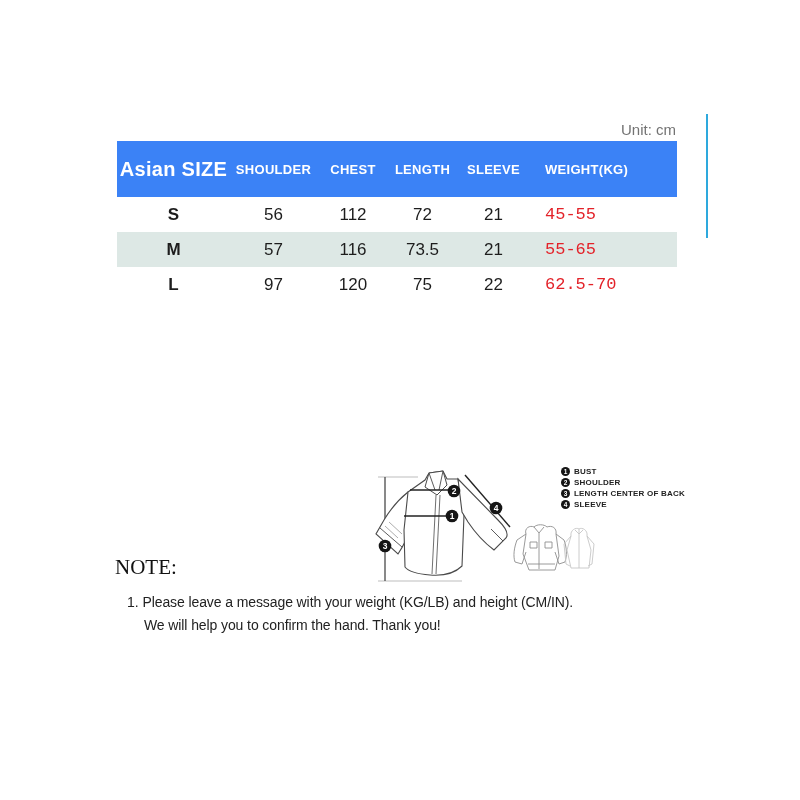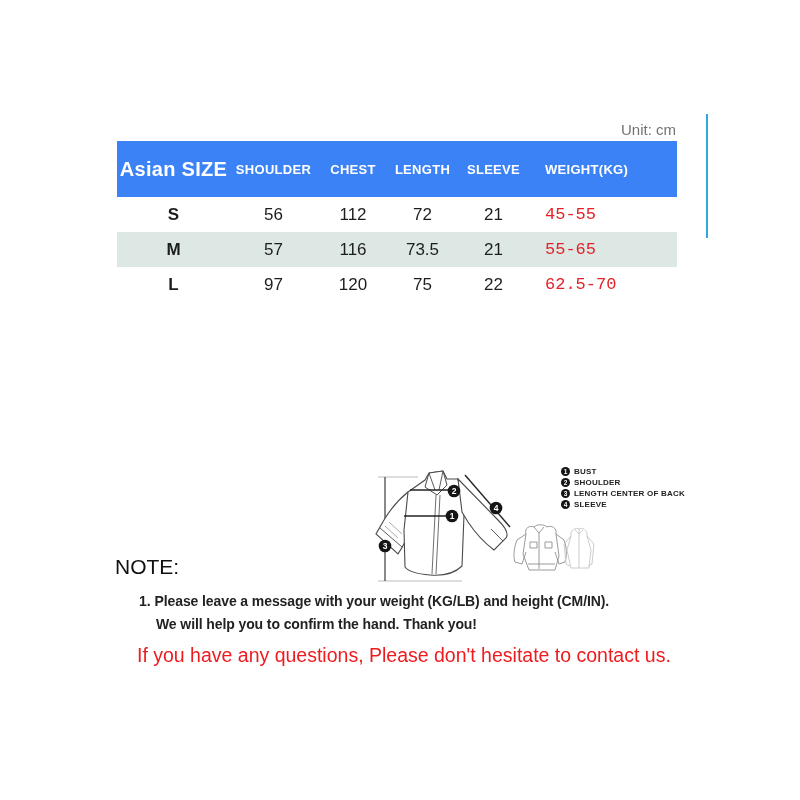--- a/index.html
+++ b/index.html
@@ -28,22 +28,22 @@
   .legend-num{display:inline-flex;align-items:center;justify-content:center;
       width:9px;height:9px;border-radius:50%;background:#151515;color:#fff;
       font-size:6.5px;font-weight:bold;margin-right:4px;flex:0 0 9px;}
   .legend-label{font-size:8px;font-weight:bold;color:#222;letter-spacing:.2px;white-space:nowrap;}
 
   
   .blue-line{position:absolute;left:706px;top:114px;width:2px;height:124px;background:#2ea9dd;}
 
   
   .note{position:absolute;left:115px;top:555px;width:640px;}
-  .note-heading{font-size:21px;color:#111;}
-  .note-lines{margin-top:11px;margin-left:24px;font-weight:bold;}
+  .note-heading{font-size:21px;color:#111;font-family:Liberation Serif, serif;}
+  .note-lines{margin-top:11px;margin-left:12px;}
   .note-line{font-size:14px;line-height:23px;letter-spacing:-.1px;color:#222;white-space:nowrap;}
   .note-line .note-num{margin-right:4px;}
   .note-line.cont{padding-left:17px;}
   .contact{margin-top:8px;padding-left:22px;font-size:19.5px;color:#ee1b1f;white-space:nowrap;}
 
   svg text{font-family:"Liberation Sans",sans-serif;}
 </style>
 </head>
 <body>
 
@@ -181,16 +181,15 @@
   <div class="note">
     <div class="note-heading">NOTE:</div>
     <div class="note-lines">
       <div class="note-line">
         <span class="note-num">1.</span><span>Please leave a message with your weight (KG/LB) and height (CM/IN).</span>
       </div>
       <div class="note-line cont">
         <span>We will help you to confirm the hand. Thank you!</span>
       </div>
     </div>
-    <div class="contact">If you have any questions, Please don't hesitate to contact us.</div>
   </div>
 
 </div>
 
 </body></html>

